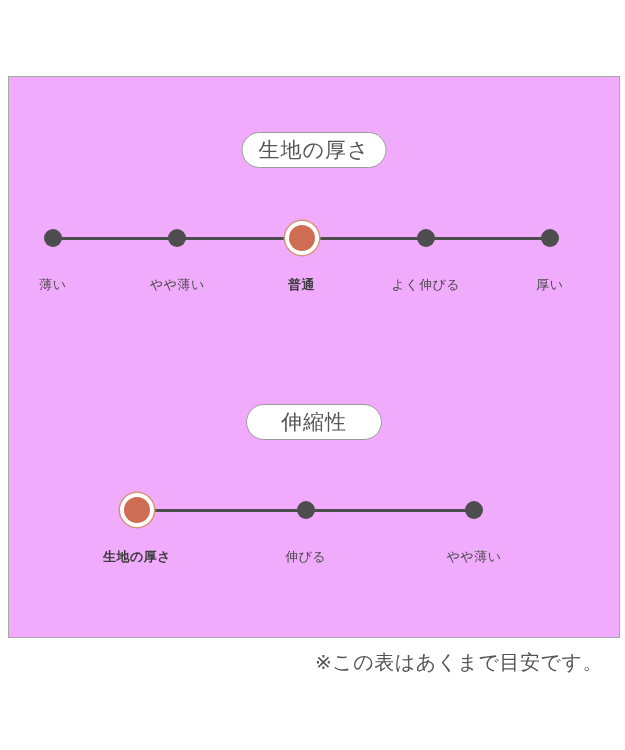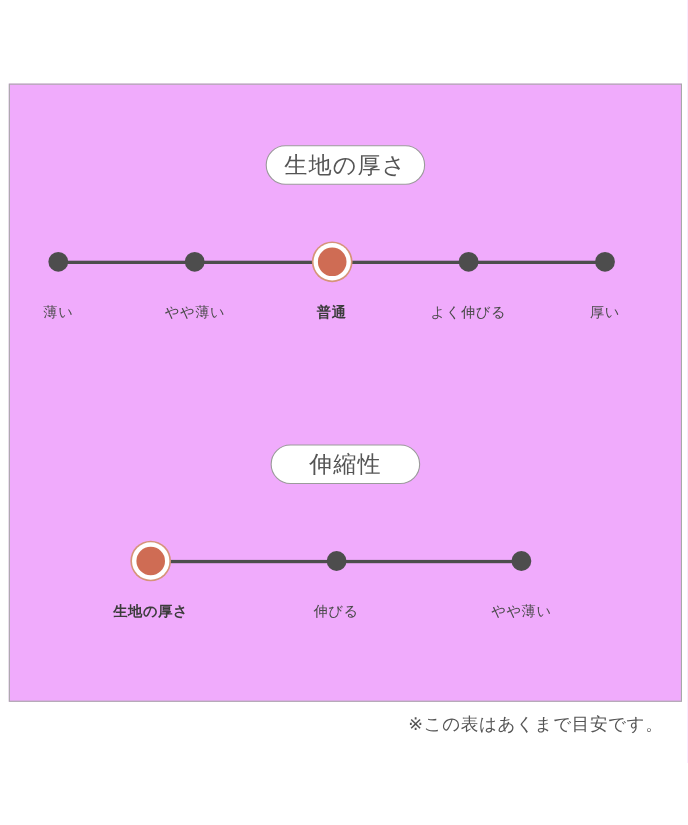--- a/index.html
+++ b/index.html
@@ -72,21 +72,21 @@
     color: #4a4a4a;
     line-height: 24px;
   }
   .opt-label.selected {
     font-weight: bold;
     color: #3c3c3c;
   }
   .footnote {
     position: absolute;
     right: 22px; top: 649px;
-    font-size: 16px;
+    font-size: 20px;
     letter-spacing: 0.5px;
     color: #555555;
     white-space: nowrap;
   }
 </style>
 </head>
 <body>
 
 <div class="panel">
 

